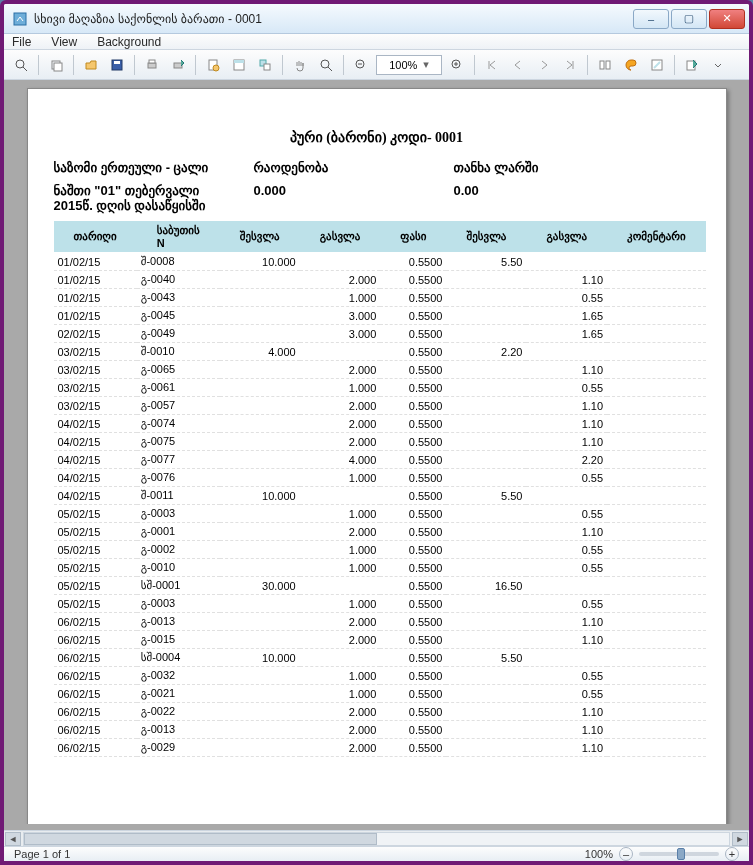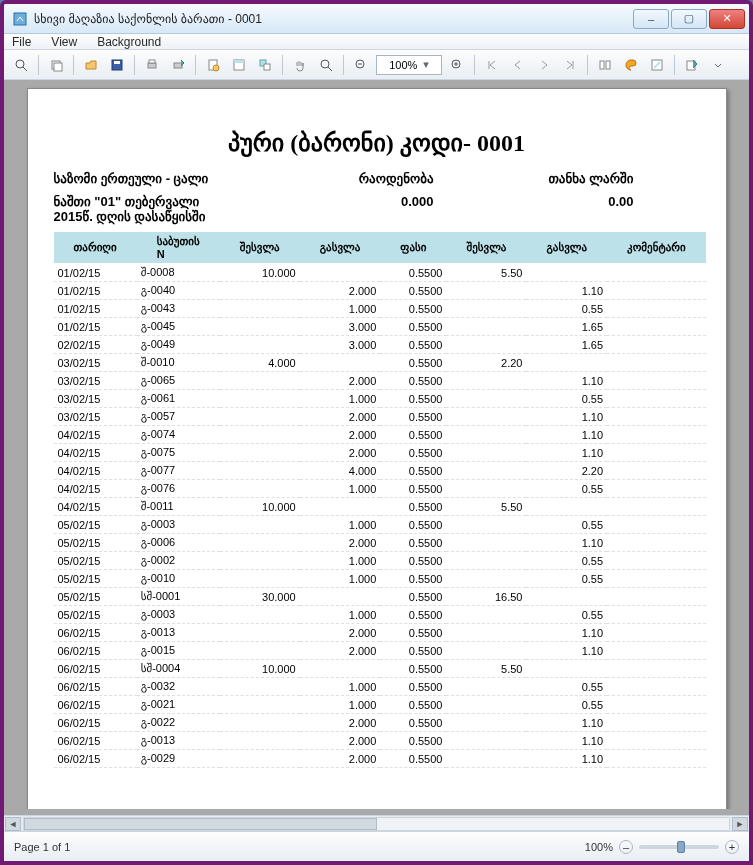--- a/index.html
+++ b/index.html
@@ -88,49 +88,49 @@
     width:700px;
     margin:2px auto 10px auto;
     min-height:820px;
     border:1px solid #888;
     box-shadow:2px 2px 4px rgba(0,0,0,0.3);
     padding:40px 26px 10px 26px;
   }
   .report-title {
     text-align:center;
     font-family: Georgia, serif;
-    font-size:24px;
+    font-size:14px;
     font-weight:bold;
     margin-bottom:14px;
   }
   .hdr-grid {
     display:grid;
     grid-template-columns: 180px 180px 180px;
     column-gap:20px;
     font-size:13px;
     font-weight:bold;
     margin-bottom:8px;
   }
-  .hdr-grid .cell-num { text-align:right;}
+  .hdr-grid .cell-num { text-align:left;}
   .data-table { width:100%; border-collapse:collapse; font-size:11px; }
   .data-table th {
     background:#bde1e9;
     text-align:left;
     padding:3px 20px;
     font-weight:bold;
     border-bottom:1px solid #fff;
   }
   .data-table th.num { text-align:right; }
   .data-table td {
     padding:2px 4px;
     border-bottom:1px dashed #e0e0e0;
   }
   .data-table td.num { text-align:right; }
   .statusbar {
-    height:30px;
+    height:15px;
     background:linear-gradient(#fdfdfd,#e8eef4);
     border-top:1px solid #cdd6e0;
     display:flex; align-items:center;
     padding:0 10px;
     justify-content:space-between;
     font-size:11px; color:#333;
   }
   .statusbar .right { display:flex; align-items:center; gap:6px;}
   .slider {
     width:80px; height:4px; background:#cfd6de; border-radius:2px; position:relative;
@@ -489,21 +489,21 @@
                 <td>გ-0003</td>
                 <td class="num"></td>
                 <td class="num">1.000</td>
                 <td class="num">0.5500</td>
                 <td class="num"></td>
                 <td class="num">0.55</td>
                 <td></td>
               </tr>
               <tr>
                 <td>05/02/15</td>
-                <td>გ-0006</td>
+                <td>გ-0001</td>
                 <td class="num"></td>
                 <td class="num">2.000</td>
                 <td class="num">0.5500</td>
                 <td class="num"></td>
                 <td class="num">1.10</td>
                 <td></td>
               </tr>
               <tr>
                 <td>05/02/15</td>
                 <td>გ-0002</td>

